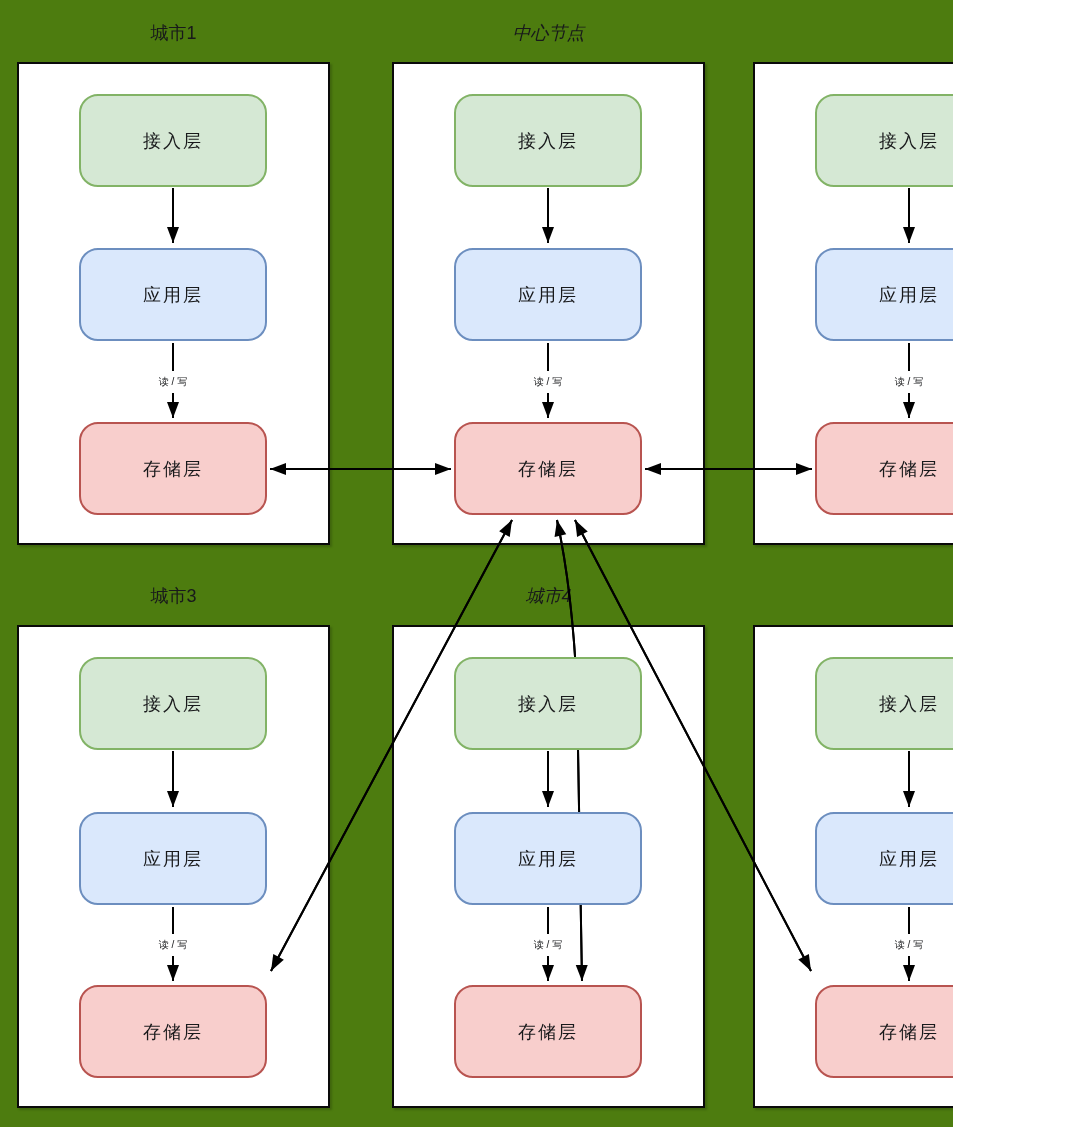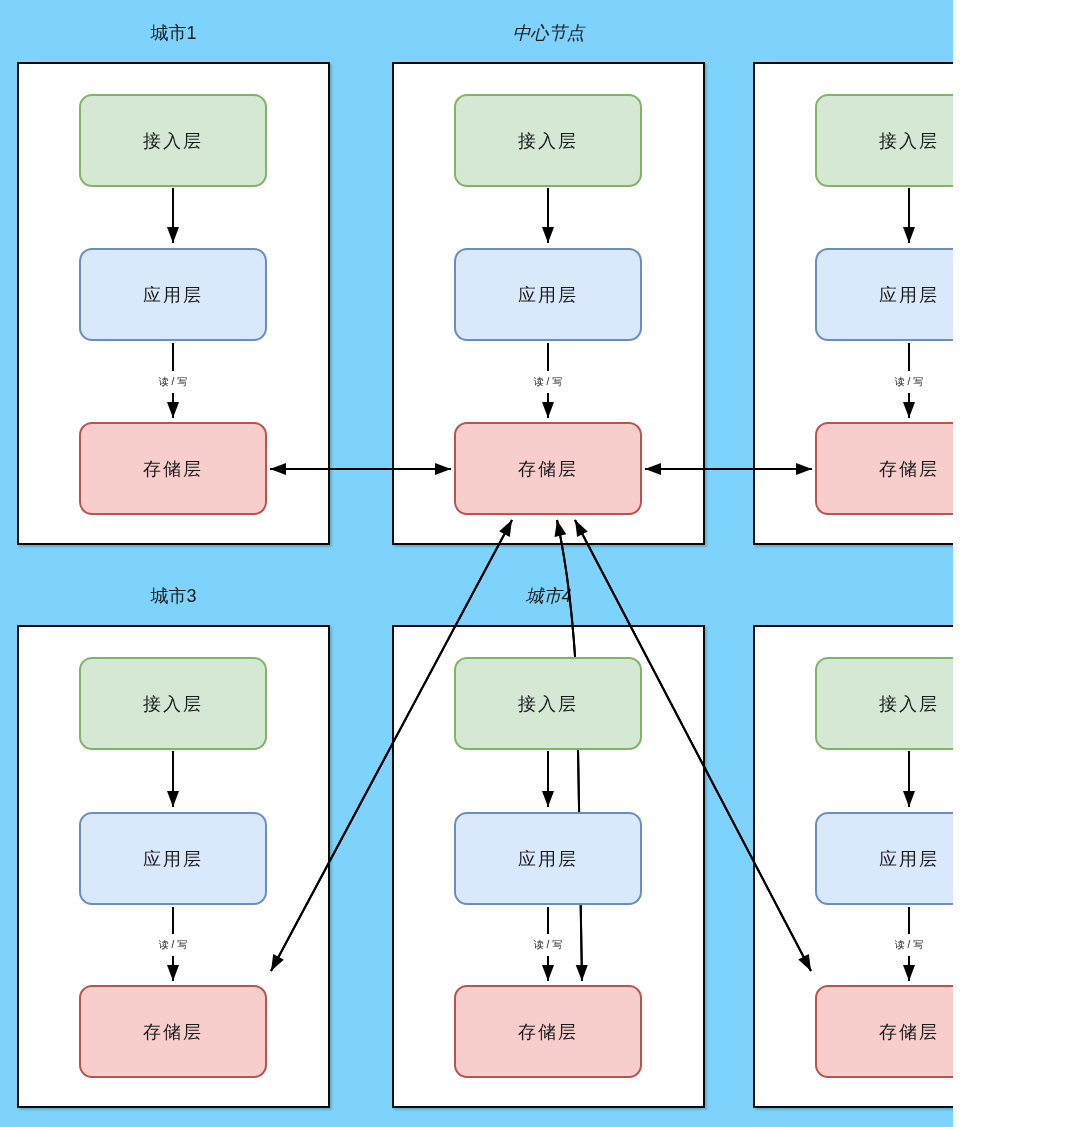--- a/index.html
+++ b/index.html
@@ -5,21 +5,21 @@
   html, body {
     margin: 0;
     padding: 0;
     background: #ffffff;
     font-family: "Liberation Sans", "DejaVu Sans", sans-serif;
   }
   #canvas {
     position: relative;
     width: 953px;
     height: 1127px;
-    background: #7dd3fc;
+    background: #4d7c0f;
     overflow: hidden;
   }
   .group-frame {
     position: absolute;
     width: 313px;
     height: 483px;
     background: #ffffff;
     border: 2px solid #0a0a0a;
     box-sizing: border-box;
     box-shadow: 2px 2px 2px rgba(0,0,0,0.18);
@@ -40,21 +40,21 @@
     left: 0; top: 0;
     width: 1080px;
     height: 1127px;
     z-index: 2;
   }
   .node {
     position: absolute;
     width: 188px;
     height: 93px;
     border: 2px solid;
-    border-radius: 13px;
+    border-radius: 19px;
     box-sizing: border-box;
     display: flex;
     align-items: center;
     justify-content: center;
     font-size: 18px;
     letter-spacing: 2px;
     color: #18191b;
     z-index: 3;
   }
   .rw-label {

